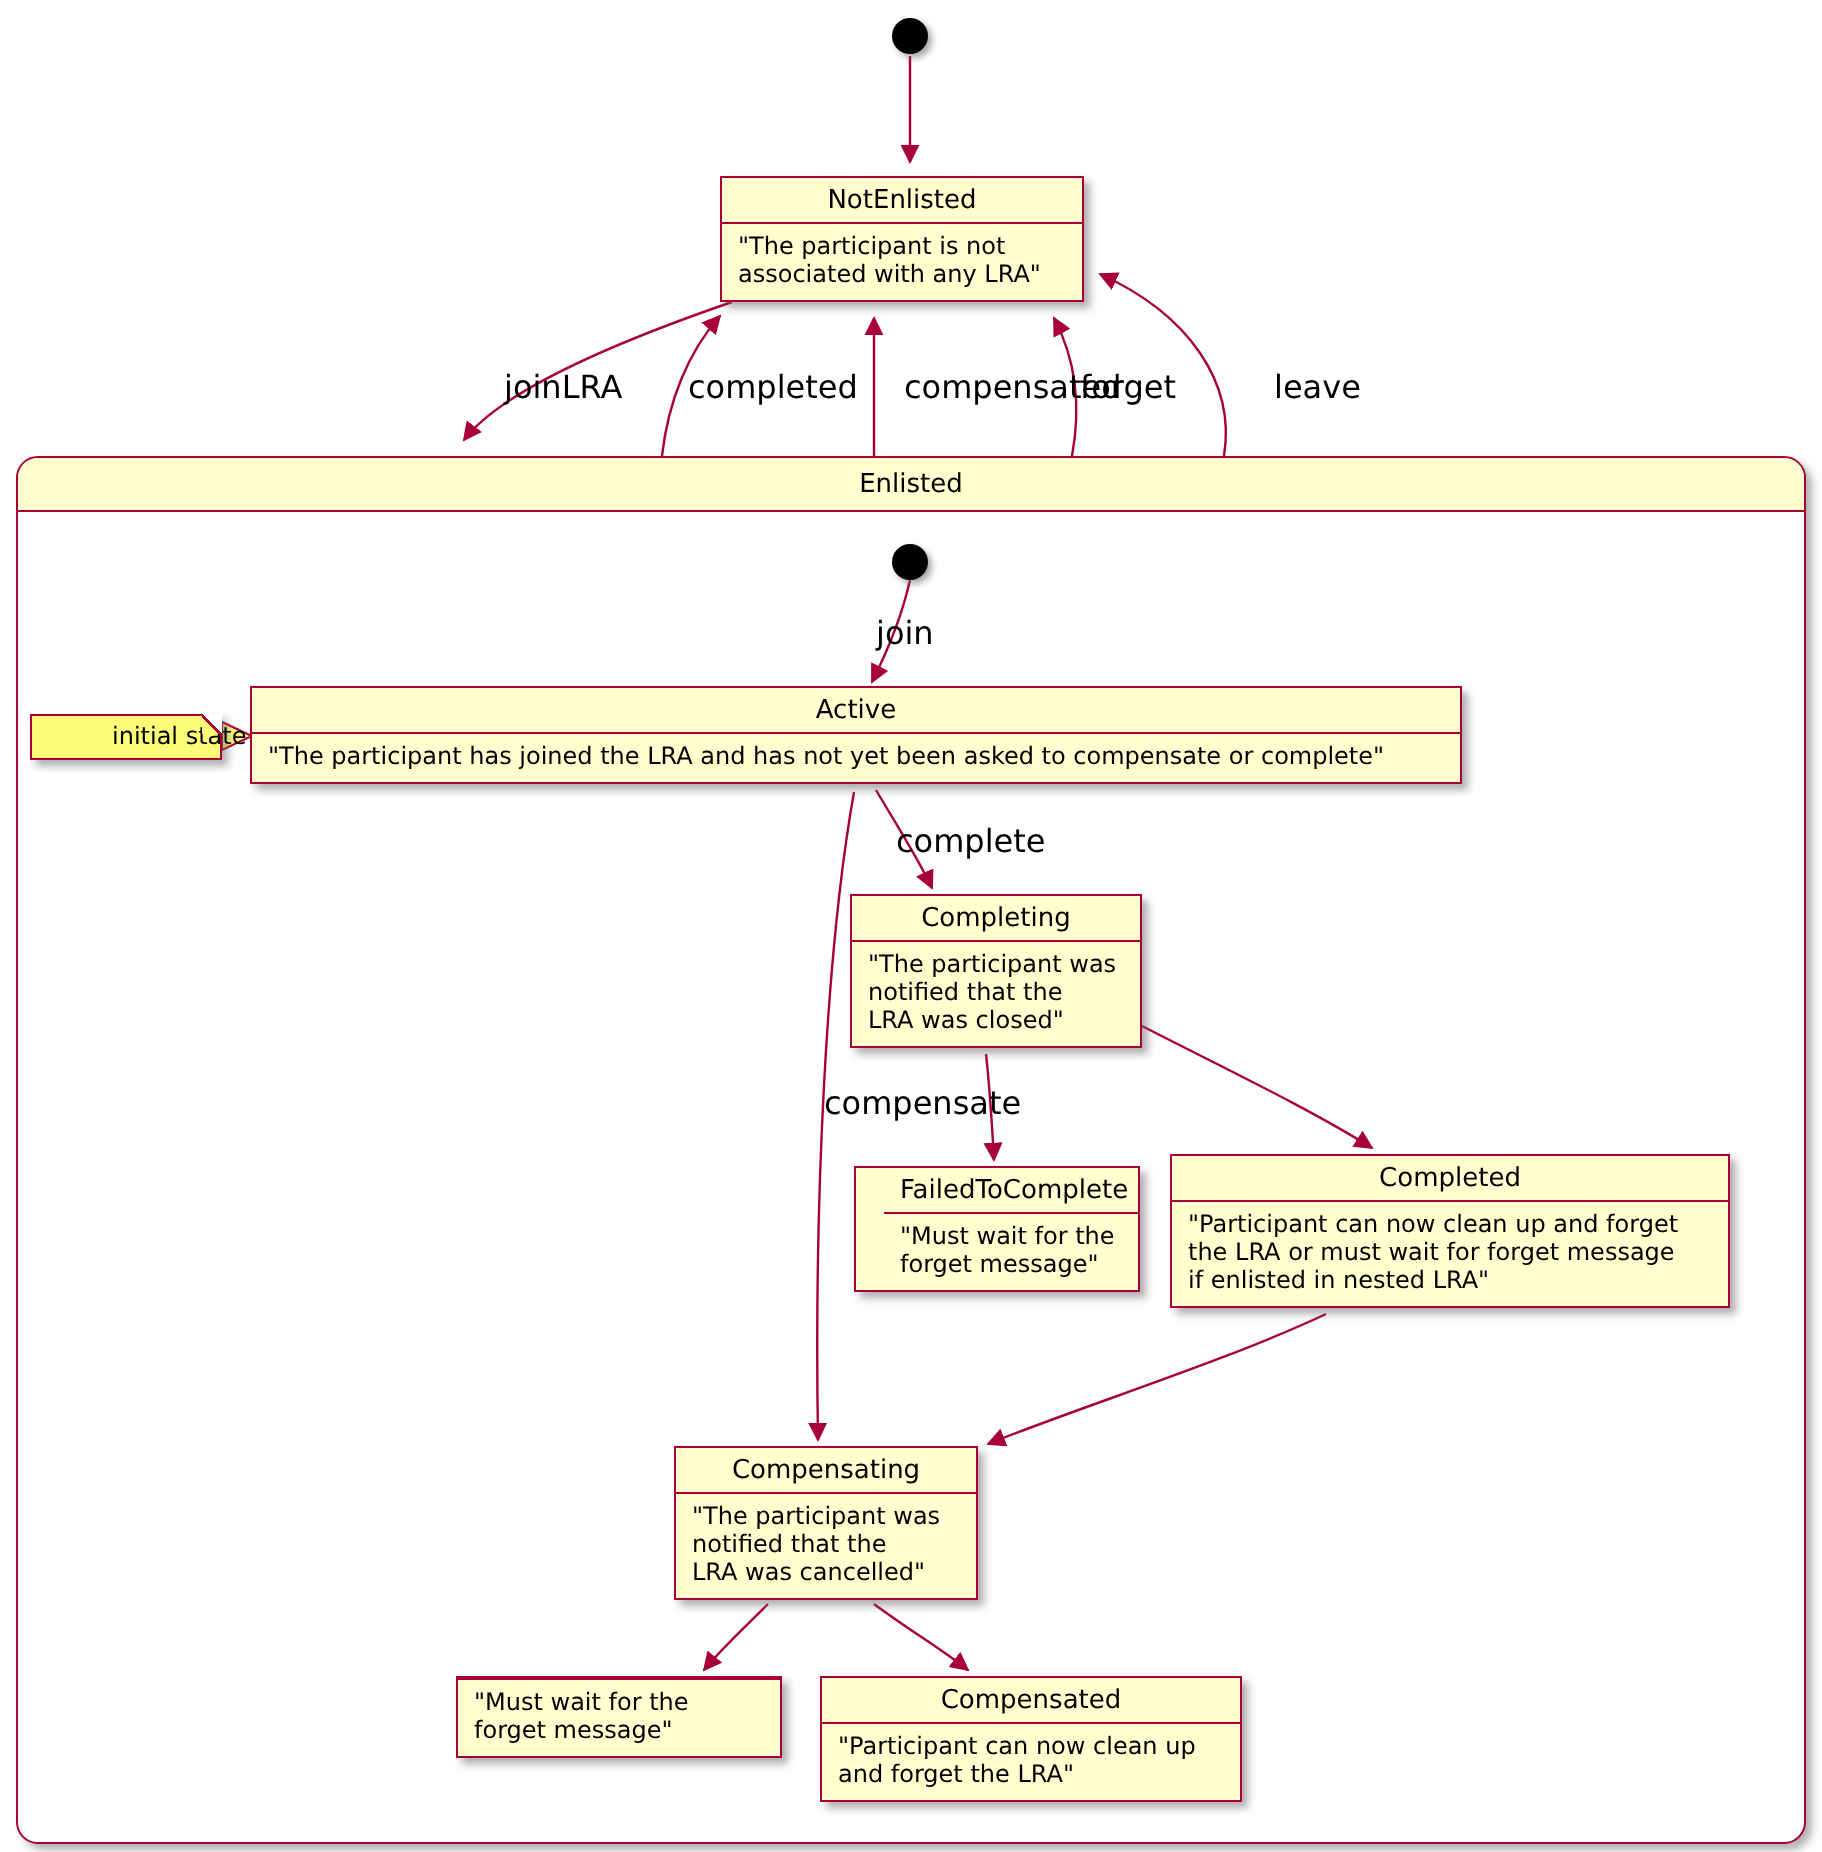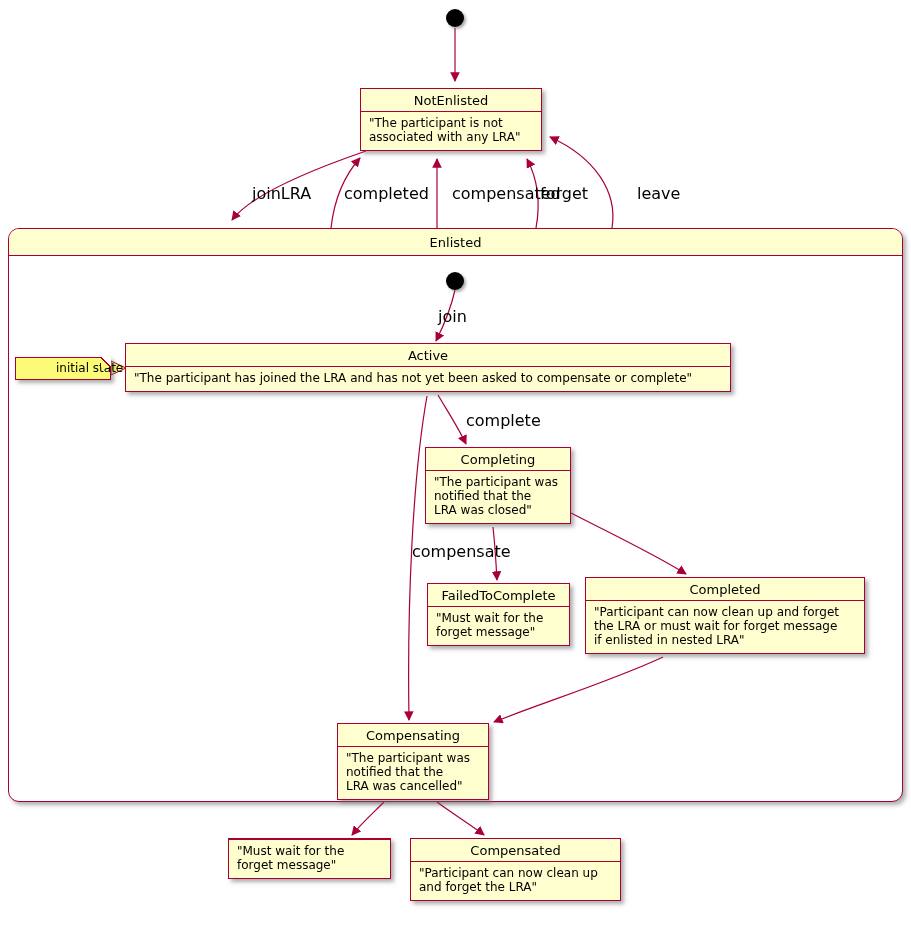--- a/index.html
+++ b/index.html
@@ -40,21 +40,21 @@
   .note::before {
     content:""; position:absolute; top:-1px; right:-1px; width:10px; height:10px;
     background:linear-gradient(to bottom left, #ffffff 0 48%, #A80036 48% 58%, #FBFB77 58% 100%);
   }
 </style>
 </head>
 <body>
 
 <div class="canvas">
 
-  <div class="composite" style="left:8px; top:228px; width:895px; height:574px;">
+  <div class="composite" style="left:8px; top:228px; width:895px; height:694px;">
     <div class="composite-title">Enlisted</div>
   </div>
 
   <svg class="edges" viewBox="0 0 911 926">
     <defs>
       <marker id="ah" viewBox="0 0 10 10" refX="9" refY="5" markerWidth="8" markerHeight="8" orient="auto">
         <path d="M0,0 L10,5 L0,10 z" fill="#A80036"></path>
       </marker>
     </defs>
     <g fill="none" stroke="#A80036" stroke-width="1.2">
@@ -95,21 +95,21 @@
   <div class="note" style="left:15px; top:357px;padding-left:40px;">initial state</div>
 
   <div class="state" style="left:425px; top:447px; width:146px;">
     <div class="state-title">Completing</div>
     <div class="state-sep"></div>
     <div class="state-body">"The participant was
 notified that the
 LRA was closed"</div>
   </div>
 
-  <div class="state" style="left:427px; top:583px; width:143px;">
+  <div class="state" style="left:427px; top:583px; width:143px;padding-left:14px;">
     <div class="state-title">FailedToComplete</div>
     <div class="state-sep"></div>
     <div class="state-body">"Must wait for the
 forget message"</div>
   </div>
 
   <div class="state" style="left:585px; top:577px; width:280px;">
     <div class="state-title">Completed</div>
     <div class="state-sep"></div>
     <div class="state-body">"Participant can now clean up and forget
@@ -137,16 +137,16 @@
     <div class="state-body">"Participant can now clean up
 and forget the LRA"</div>
   </div>
 
   <div class="elabel" style="left:252px; top:184px;">joinLRA</div>
   <div class="elabel" style="left:344px; top:184px;">completed</div>
   <div class="elabel" style="left:452px; top:184px;">compensated</div>
   <div class="elabel" style="left:540px; top:184px;">forget</div>
   <div class="elabel" style="left:597px; top:184px;margin-left:40px;">leave</div>
   <div class="elabel" style="left:438px; top:307px;">join</div>
-  <div class="elabel" style="left:466px; top:411px;">complete</div>
+  <div class="elabel" style="left:448px; top:411px;">complete</div>
   <div class="elabel" style="left:412px; top:542px;">compensate</div>
 
 </div>
 
 </body></html>

